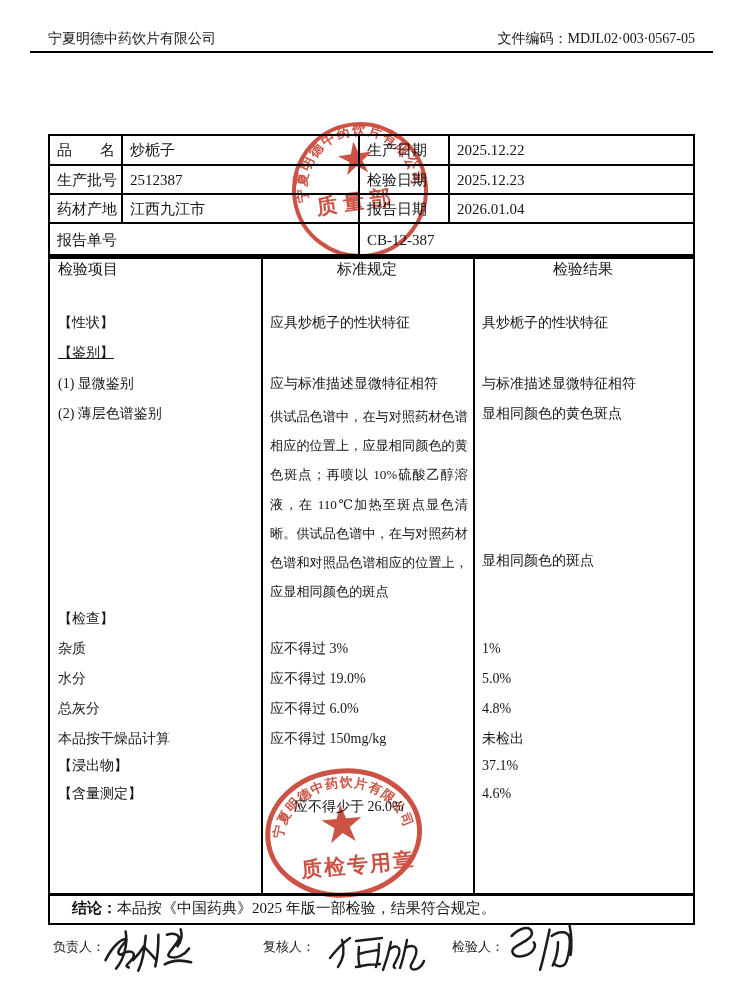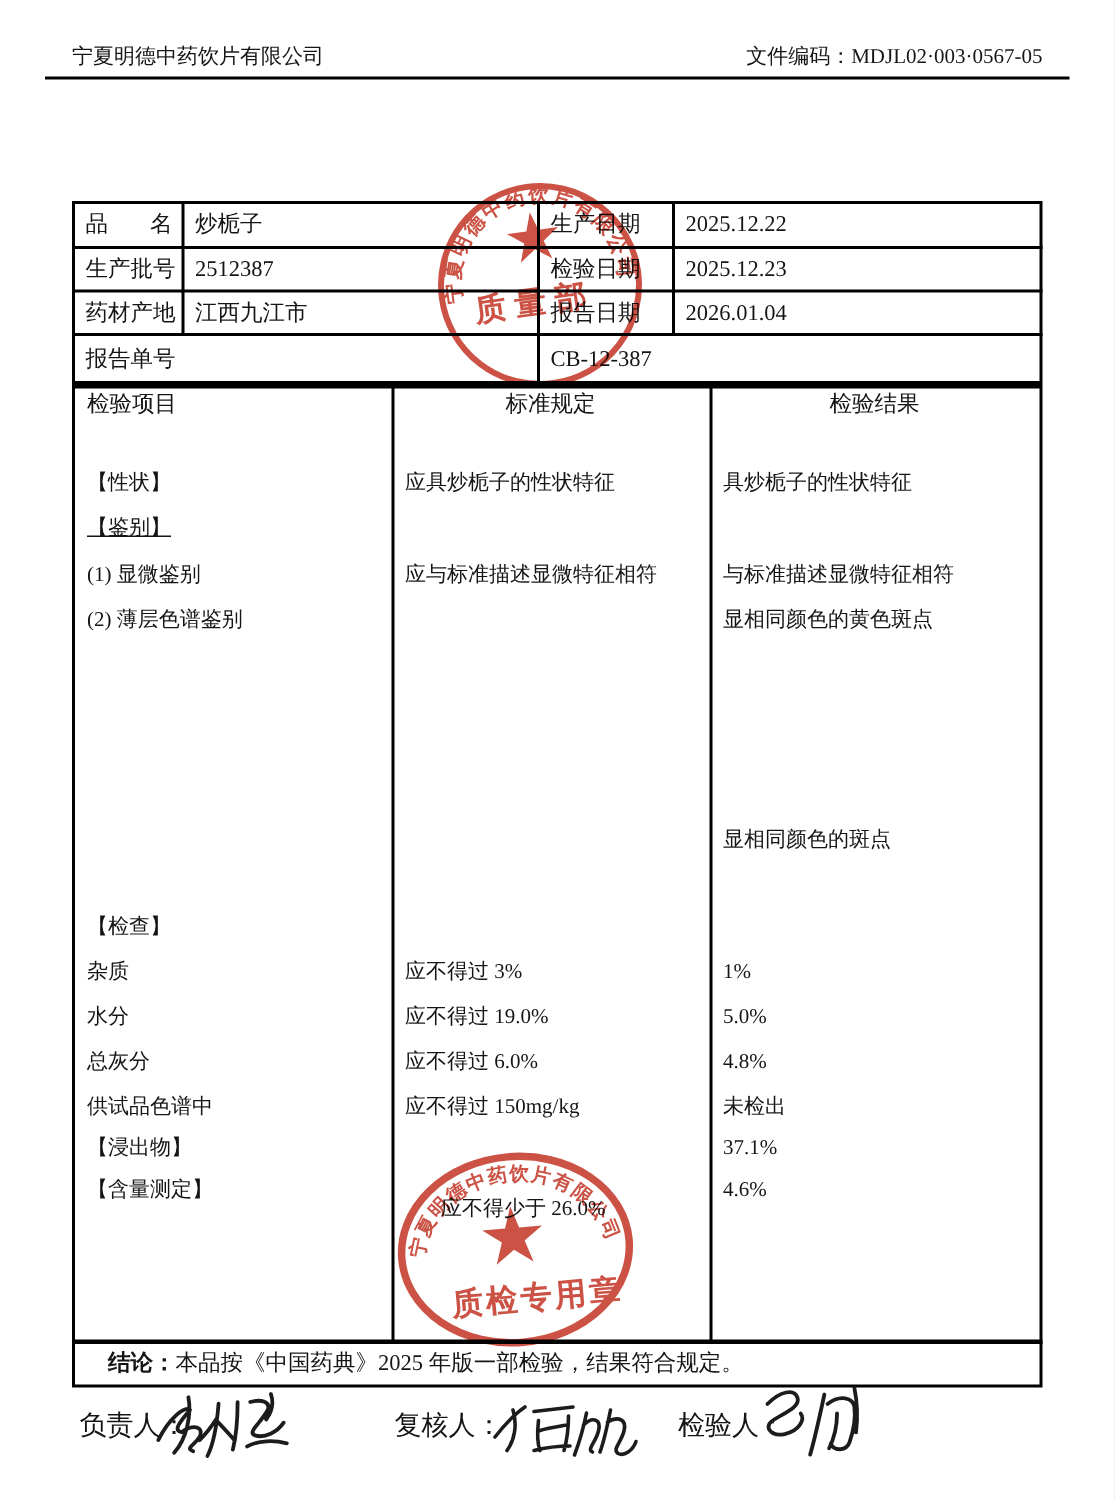--- a/index.html
+++ b/index.html
@@ -12,21 +12,21 @@
   .center{text-align:center;}
   .spread{letter-spacing:28px;}
   .hline{position:absolute;background:#000;height:1.5px;}
   .vline{position:absolute;background:#000;width:1.5px;}
   .box{position:absolute;border:2px solid #000;box-sizing:border-box;}
   .title{position:absolute;left:0;top:80px;width:100%;text-align:center;
          font-size:28px;font-weight:bold;letter-spacing:2px;}
   .stamp{position:absolute;opacity:0.88;mix-blend-mode:multiply;}
   .sig{position:absolute;}
   .sig path{fill:none;stroke:#1c1c1c;stroke-width:2.4;stroke-linecap:round;stroke-linejoin:round;}
-  .footer-label{position:absolute;font-size:18px;white-space:nowrap;}
+  .footer-label{position:absolute;font-size:13px;white-space:nowrap;}
   .concl{position:absolute;left:72px;top:899px;font-size:15px;white-space:nowrap;}
   .concl b{font-weight:bold;}
 </style>
 </head>
 <body>
 
 <div class="page">
 
   <div class="t" style="left:48px;top:29px;">宁夏明德中药饮片有限公司</div>
   <div class="t" style="right:48px;top:29px;"><span>文件编码：</span><span>MDJL02·003·0567-05</span></div>
@@ -66,26 +66,27 @@
   <div class="colhdr center" style="left:473px;top:260px;width:220px;">检验结果</div>
 
   <div class="t" style="left:58px;top:313px;">【性状】</div>
   <div class="t" style="left:58px;top:343px;text-decoration:underline;">【鉴别】</div>
   <div class="t" style="left:58px;top:374px;">(1) 显微鉴别</div>
   <div class="t" style="left:58px;top:404px;">(2) 薄层色谱鉴别</div>
   <div class="t" style="left:58px;top:609px;">【检查】</div>
   <div class="t" style="left:58px;top:639px;">杂质</div>
   <div class="t" style="left:58px;top:669px;">水分</div>
   <div class="t" style="left:58px;top:699px;">总灰分</div>
-  <div class="t" style="left:58px;top:729px;">供试品色谱中</div>
+  <div class="t" style="left:58px;top:729px;">本品按干燥品计算</div>
   <div class="t" style="left:58px;top:756px;">【浸出物】</div>
   <div class="t" style="left:58px;top:784px;">【含量测定】</div>
 
   <div class="t" style="left:270px;top:313px;">应具炒栀子的性状特征</div>
   <div class="t" style="left:270px;top:374px;">应与标准描述显微特征相符</div>
+  <div class="blk" style="left:270px;top:402px;width:198px;">供试品色谱中，在与对照药材色谱相应的位置上，应显相同颜色的黄色斑点；再喷以 10%硫酸乙醇溶液，在 110℃加热至斑点显色清晰。供试品色谱中，在与对照药材色谱和对照品色谱相应的位置上，应显相同颜色的斑点</div>
   <div class="t" style="left:270px;top:639px;">应不得过 3%</div>
   <div class="t" style="left:270px;top:669px;">应不得过 19.0%</div>
   <div class="t" style="left:270px;top:699px;">应不得过 6.0%</div>
   <div class="t" style="left:270px;top:729px;">应不得过 150mg/kg</div>
   <div class="t" style="left:270px;top:797px;margin-left:24px;">应不得少于 26.0%</div>
 
   <div class="t" style="left:482px;top:313px;">具炒栀子的性状特征</div>
   <div class="t" style="left:482px;top:374px;">与标准描述显微特征相符</div>
   <div class="t" style="left:482px;top:404px;">显相同颜色的黄色斑点</div>
   <div class="t" style="left:482px;top:551px;text-align:right;">显相同颜色的斑点</div>

